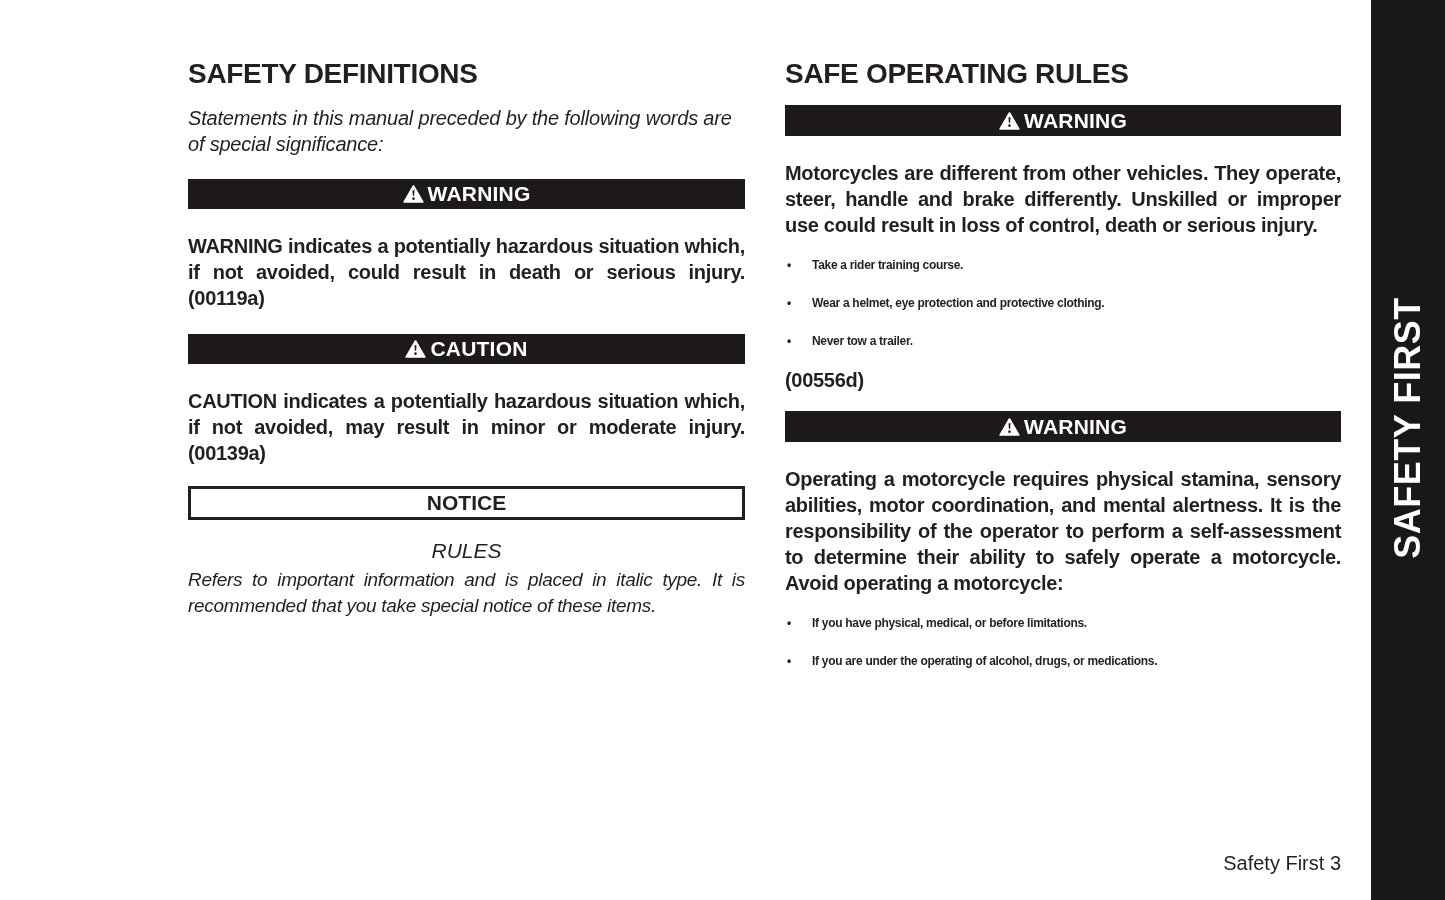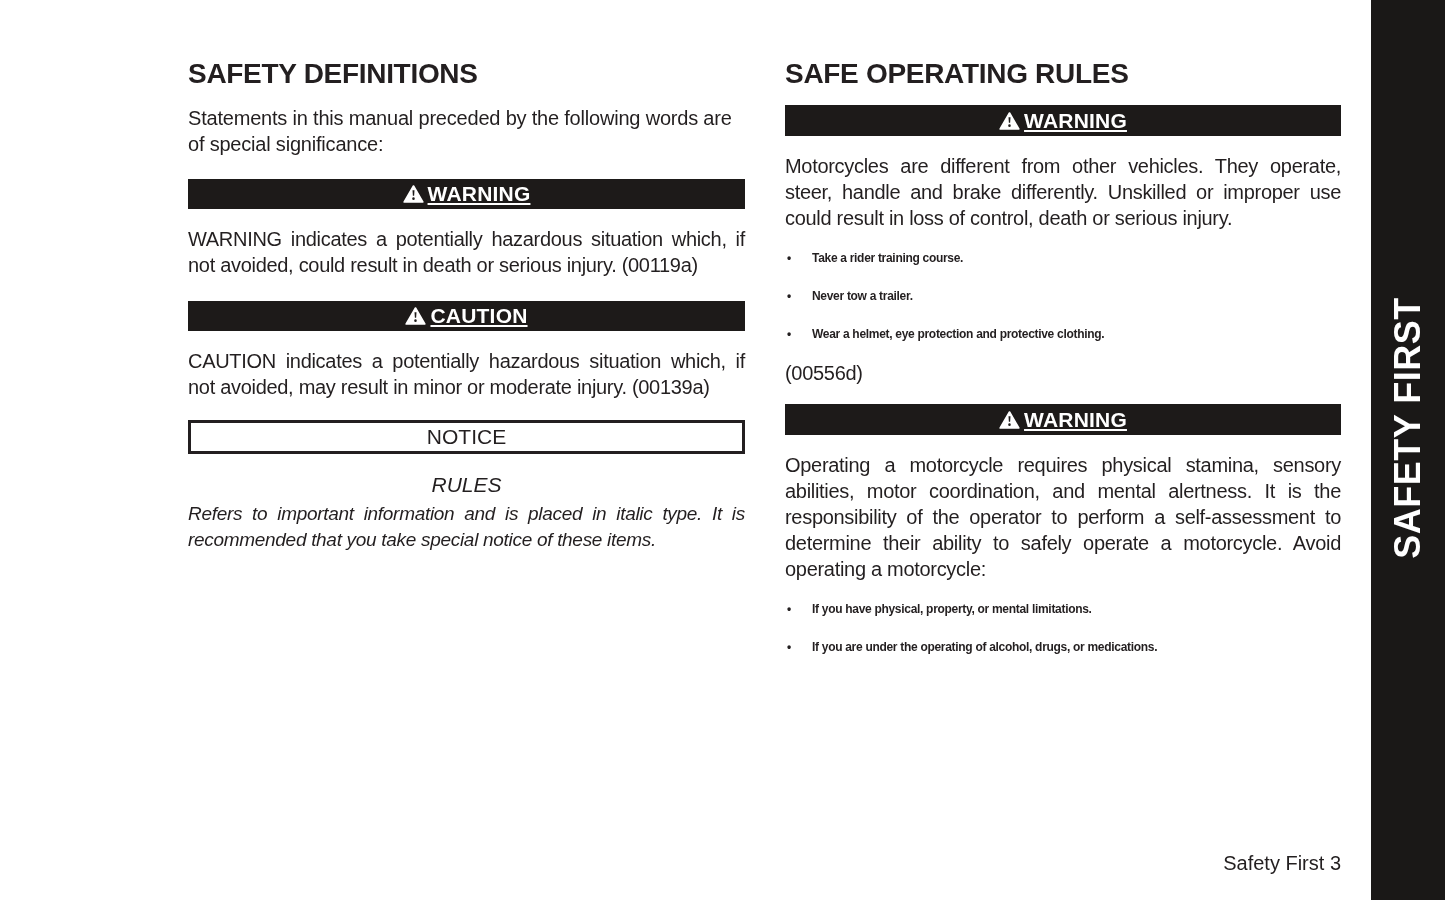--- a/index.html
+++ b/index.html
@@ -19,54 +19,53 @@
 
   h1 {
     font-size: 28px;
     line-height: 28px;
     font-weight: bold;
     letter-spacing: -0.3px;
     margin-bottom: 17px;
     white-space: nowrap;
   }
   p { font-size: 20px; line-height: 26px; letter-spacing: -0.2px; }
-  .b { font-weight: normal; letter-spacing: -0.3px; }
+  .b { font-weight: bold; letter-spacing: -0.3px; }
   .just { text-align: justify; }
 
-  .intro { margin-bottom: 22px; }
+  .intro { margin-bottom: 22px; font-style: italic; }
 
   .banner {
     height: 30px;
     background: #1d1a19;
     color: #ffffff;
     display: flex;
     align-items: center;
     justify-content: center;
     gap: 4px;
     font-weight: bold;
     font-size: 21px;
     letter-spacing: 0.2px;
-    margin-bottom: 17px;
-    text-decoration: underline;
+    margin-bottom: 24px;
   }
   .banner svg { display: block; }
 
   .mt-caution { margin-top: 23px; }
   .col-right .banner { height: 31px; }
 
   .notice {
     margin-top: 20px;
     height: 34px;
     border: 3px solid #231f20;
     background: #ffffff;
     color: #231f20;
     display: flex;
     align-items: center;
     justify-content: center;
-    font-weight: normal;
+    font-weight: bold;
     font-size: 21px;
     margin-bottom: 8px;
   }
 
   .note-head {
     margin-top: 18px;
     text-align: center;
     font-style: italic;
     font-size: 21px;
     line-height: 26px;
@@ -171,37 +170,37 @@
         <path d="M12 1.2 L22.8 19.8 L1.2 19.8 Z" fill="#ffffff" stroke="#ffffff" stroke-width="2" stroke-linejoin="round"></path>
         <path d="M10.85 6.2 h2.3 l-0.4 6.4 h-1.5 Z" fill="#1d1a19"></path>
         <circle cx="12" cy="15.9" r="1.5" fill="#1d1a19"></circle>
       </svg>
       <span>WARNING</span>
     </div>
     <p class="b just">Motorcycles are different from other vehicles. They operate, steer, handle and brake differently. Unskilled or improper use could result in loss of control, death or serious injury.</p>
 
     <ul class="bullets">
       <li>Take a rider training course.</li>
+      <li>Wear a helmet, eye protection and protective clothing.</li>
       <li>Never tow a trailer.</li>
-      <li>Wear a helmet, eye protection and protective clothing.</li>
     </ul>
     <p class="b ref">(00556d)</p>
 
     <div class="banner">
       <svg width="21" height="18" viewBox="0 0 24 21">
         <path d="M12 1.2 L22.8 19.8 L1.2 19.8 Z" fill="#ffffff" stroke="#ffffff" stroke-width="2" stroke-linejoin="round"></path>
         <path d="M10.85 6.2 h2.3 l-0.4 6.4 h-1.5 Z" fill="#1d1a19"></path>
         <circle cx="12" cy="15.9" r="1.5" fill="#1d1a19"></circle>
       </svg>
       <span>WARNING</span>
     </div>
     <p class="b just">Operating a motorcycle requires physical stamina, sensory abilities, motor coordination, and mental alertness. It is the responsibility of the operator to perform a self-assessment to determine their ability to safely operate a motorcycle. Avoid operating a motorcycle:</p>
 
     <ul class="bullets">
-      <li>If you have physical, property, or mental limitations.</li>
+      <li>If you have physical, medical, or before limitations.</li>
       <li>If you are under the operating of alcohol, drugs, or medications.</li>
     </ul>
   </main>
 
   <div class="footer">Safety First 3</div>
 
   <aside class="sidebar">
     <span class="sidebar-label">SAFETY FIRST</span>
   </aside>
 

